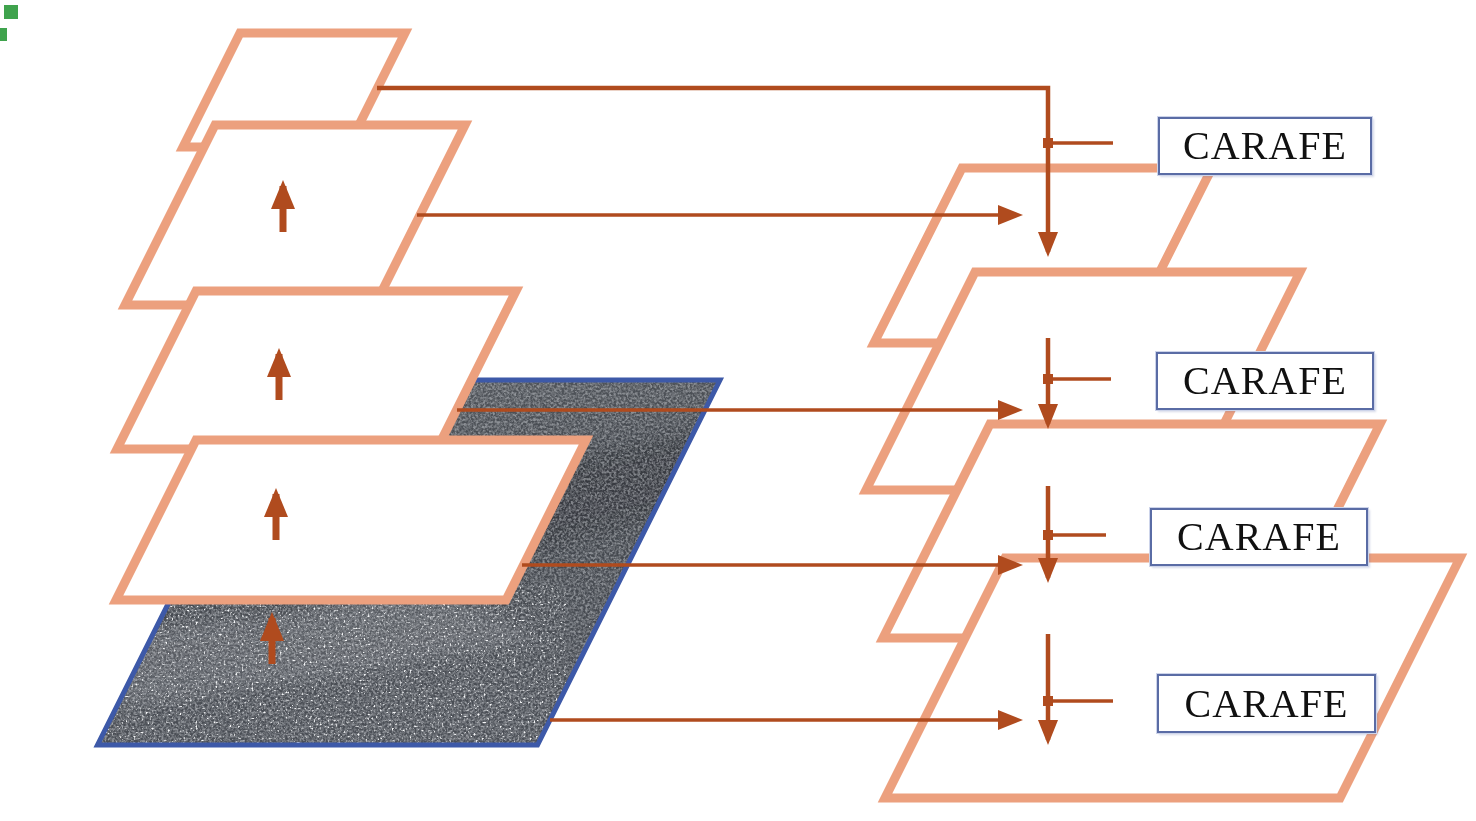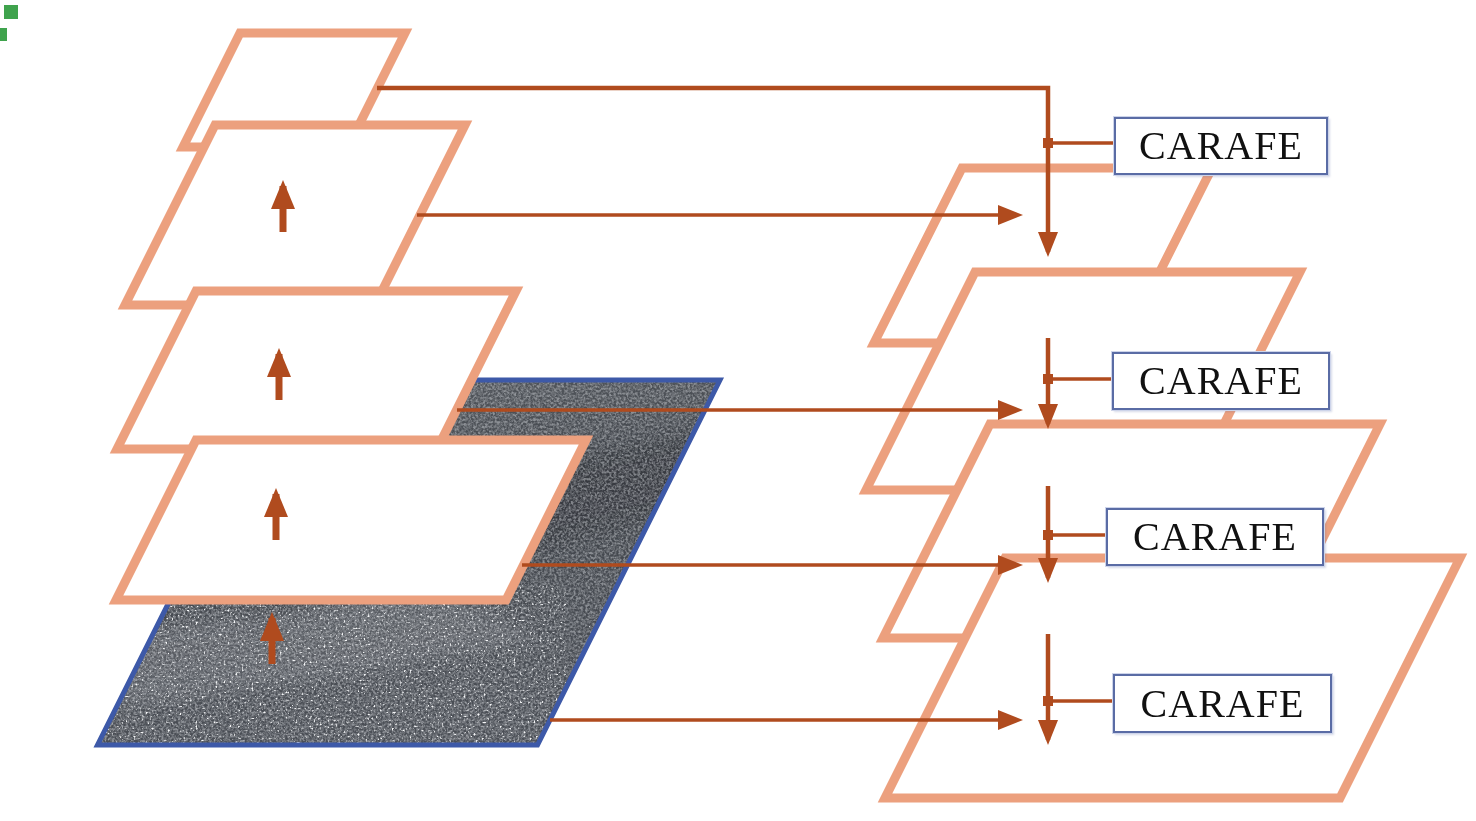--- a/index.html
+++ b/index.html
@@ -22,20 +22,21 @@
   .uparrow{fill:none;stroke:var(--arrow);stroke-width:7;}
   .dot{fill:var(--arrow);}
   .arrow-fill{fill:var(--arrow);}
   .img-outline{fill:none;stroke:var(--image-border);stroke-width:5;stroke-linejoin:miter;}
   .carafe{
     position:absolute;display:flex;align-items:center;justify-content:center;
     background:var(--module-fill);border:2px solid var(--module-border);
     color:var(--module-text);font-family:"Liberation Serif",serif;font-size:40px;line-height:1;
     box-shadow:0 0 0 1px #cdd4ea, 2px 2px 2px rgba(90,108,165,0.25);
     letter-spacing:1px;
+    margin-left:44px;
   }
   .artifact{position:absolute;background:var(--artifact-green);}
 </style>
 </head>
 <body>
 
 <div class="stage">
 
   <svg width="1476" height="821" viewBox="0 0 1476 821">
     <defs>

